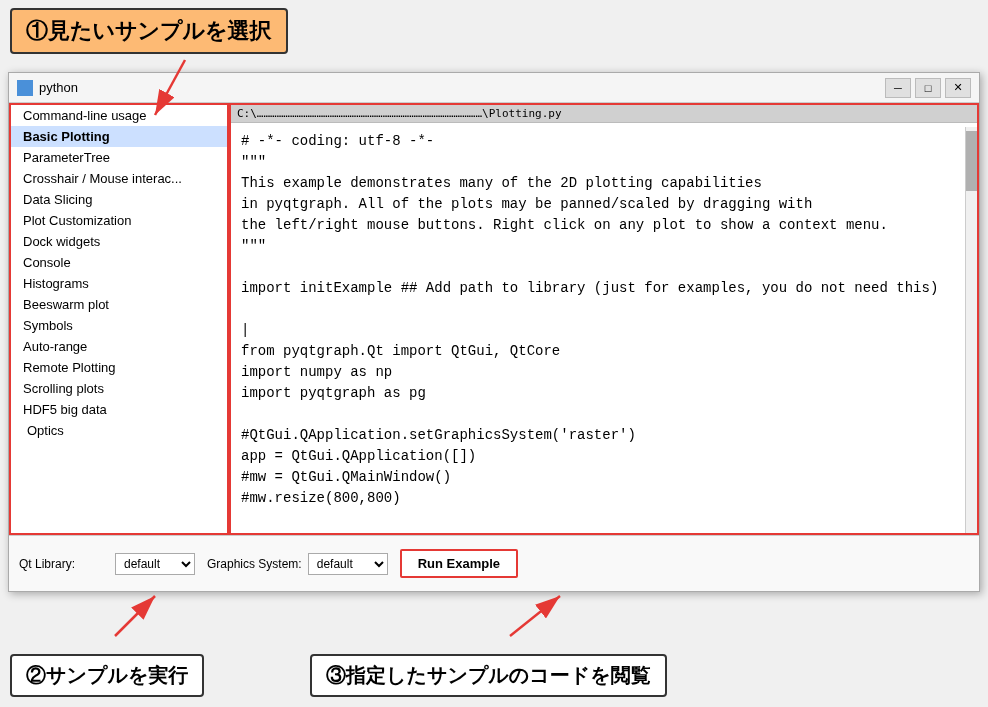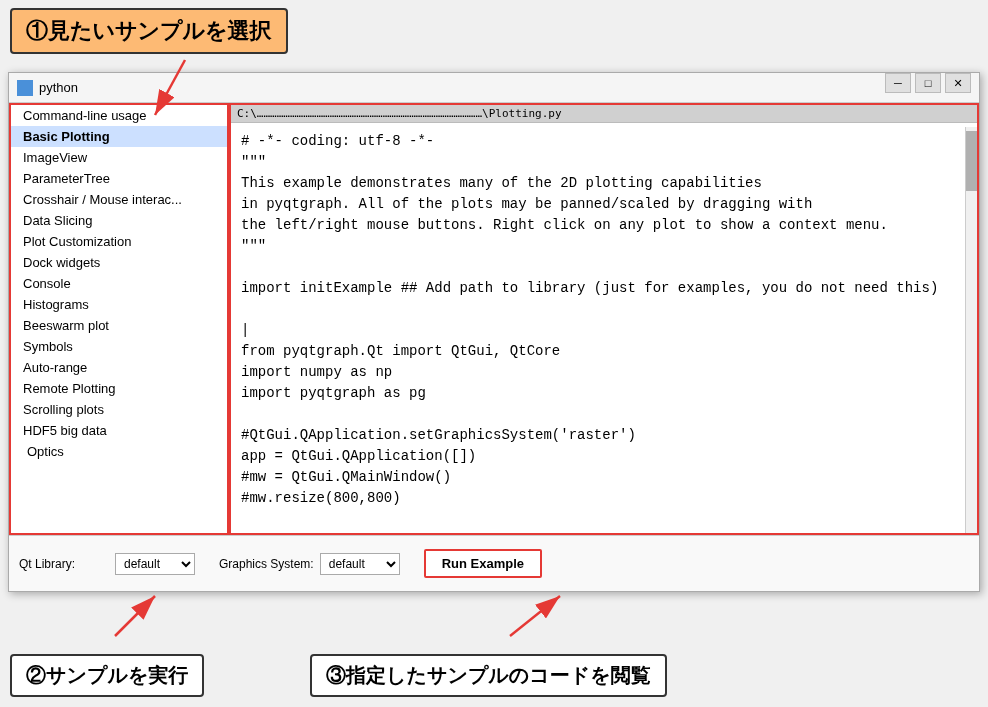--- a/index.html
+++ b/index.html
@@ -34,20 +34,21 @@
       width: 972px;
       height: 520px;
       background: #ffffff;
       border: 1px solid #aaa;
       box-shadow: 2px 2px 8px rgba(0,0,0,0.3);
     }
 
     
     .titlebar {
       display: flex;
+      align-items: center;
       justify-content: space-between;
       background: #f5f5f5;
       border-bottom: 1px solid #ccc;
       height: 30px;
       padding: 0 8px;
       user-select: none;
     }
     .titlebar-left {
       display: flex;
       align-items: center;
@@ -152,21 +153,21 @@
       top: 4px;
     }
 
     
     .bottom-controls {
       height: 56px;
       border-top: 1px solid #ccc;
       display: flex;
       align-items: center;
       padding: 10px 10px;
-      gap: 24px;
+      gap: 12px;
       background: #f9f9f9;
     }
     .control-group {
       display: flex;
       align-items: center;
       gap: 6px;
       font-size: 13px;
     }
     .control-label {
       font-size: 12px;
@@ -236,21 +237,20 @@
       <div class="titlebar-btn">□</div>
       <div class="titlebar-btn close">✕</div>
     </div>
   </div>
 
   <div class="content-area">
 
     <div class="sidebar">
       <div class="sidebar-item">Command-line usage</div>
       <div class="sidebar-item selected">Basic Plotting</div>
-      <div class="sidebar-item">ImageView</div>
       <div class="sidebar-item">ParameterTree</div>
       <div class="sidebar-item">Crosshair / Mouse interac...</div>
       <div class="sidebar-item">Data Slicing</div>
       <div class="sidebar-item">Plot Customization</div>
       <div class="sidebar-item">Dock widgets</div>
       <div class="sidebar-item">Console</div>
       <div class="sidebar-item">Histograms</div>
       <div class="sidebar-item">Beeswarm plot</div>
       <div class="sidebar-item">Symbols</div>
       <div class="sidebar-item">Auto-range</div>

